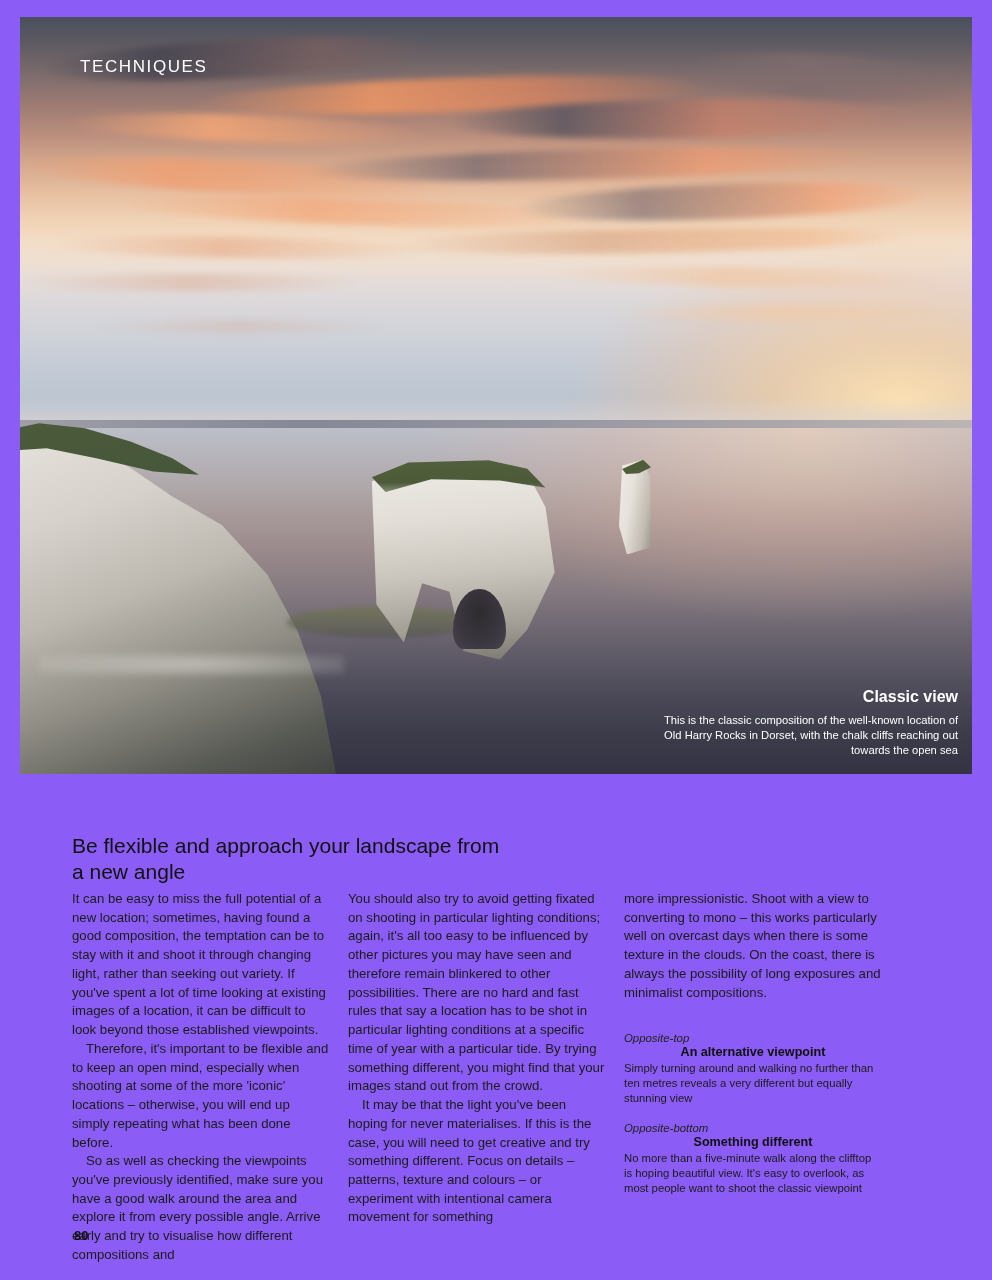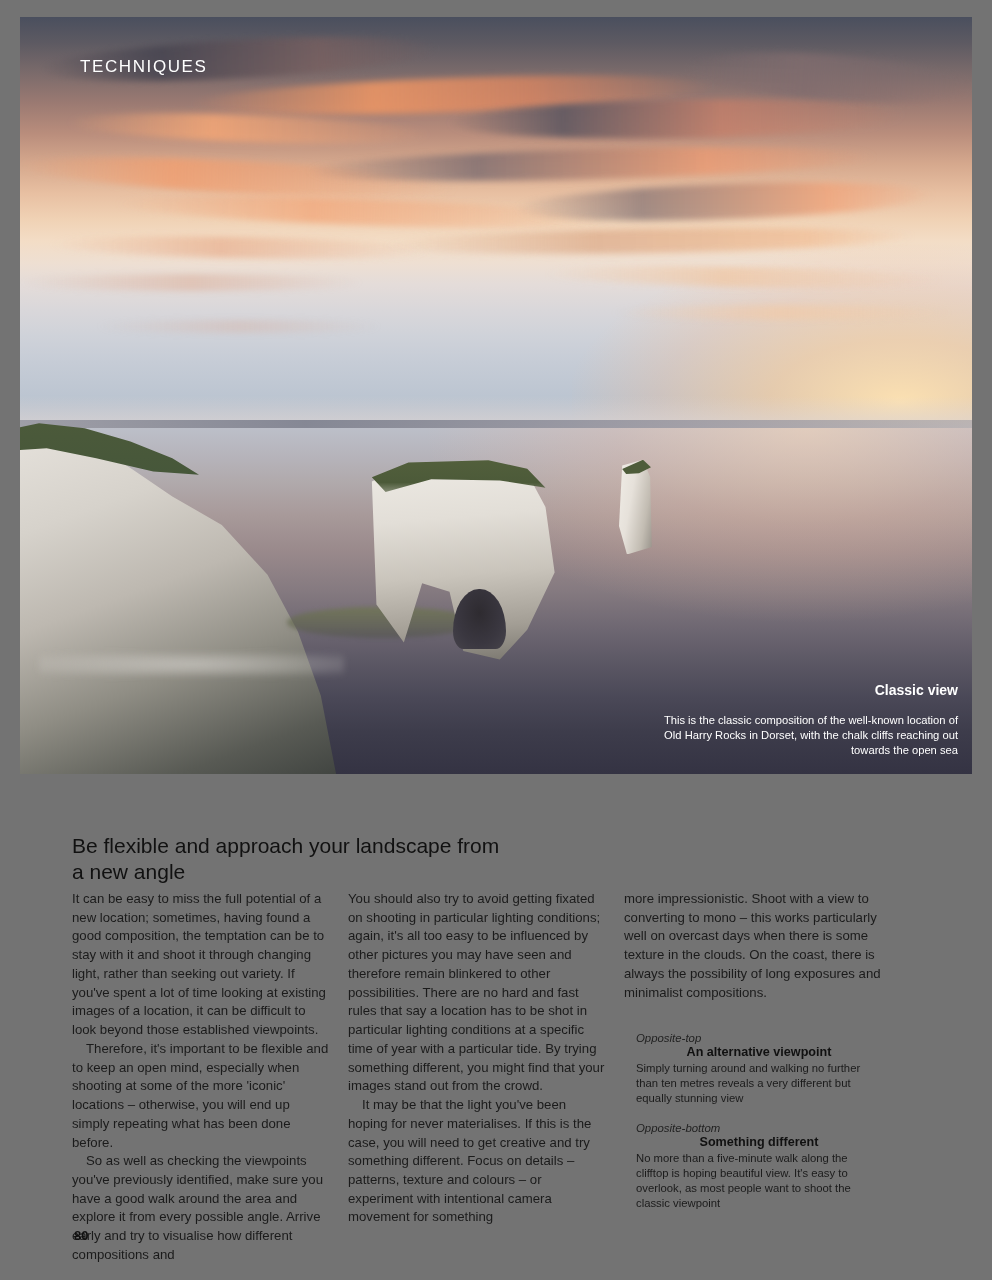--- a/index.html
+++ b/index.html
@@ -13,21 +13,21 @@
     font-family: "Liberation Sans", sans-serif;
     color: #1a1a1a;
     position: relative;
     overflow: hidden;
   }
   .page {
     position: absolute;
     left: 0; top: 0;
     width: 992px;
     height: 1280px;
-    background: #737373;
+    background: #8b5cf6;
   }
 
   
   .hero {
     position: absolute;
     left: 20px;
     top: 17px;
     width: 952px;
     height: 757px;
     overflow: hidden;
@@ -217,23 +217,23 @@
   }
   .caption {
     position: absolute;
     right: 14px;
     bottom: 16px;
     width: 300px;
     text-align: right;
     color: #ffffff;
   }
   .caption-title {
-    font-size: 14px;
+    font-size: 16px;
     font-weight: bold;
-    margin-bottom: 15px;
+    margin-bottom: 7px;
     text-align: right;
   }
   .caption-body {
     font-size: 11.2px;
     line-height: 1.35;
     text-align: right;
   }
 
   
   .headline {
@@ -273,21 +273,20 @@
     line-height: 1.42;
     color: #1b1b1b;
     text-indent: 0;
   }
   .col p + p {
     text-indent: 14px;
   }
 
   .sidenote {
     margin-top: 0;
-    margin-left: 12px;
   }
   .sidenote-kicker {
     font-size: 11.4px;
     font-style: italic;
     color: #222;
     margin-bottom: 1px;
   }
   .sidenote-title {
     font-size: 12.6px;
     font-weight: bold;

